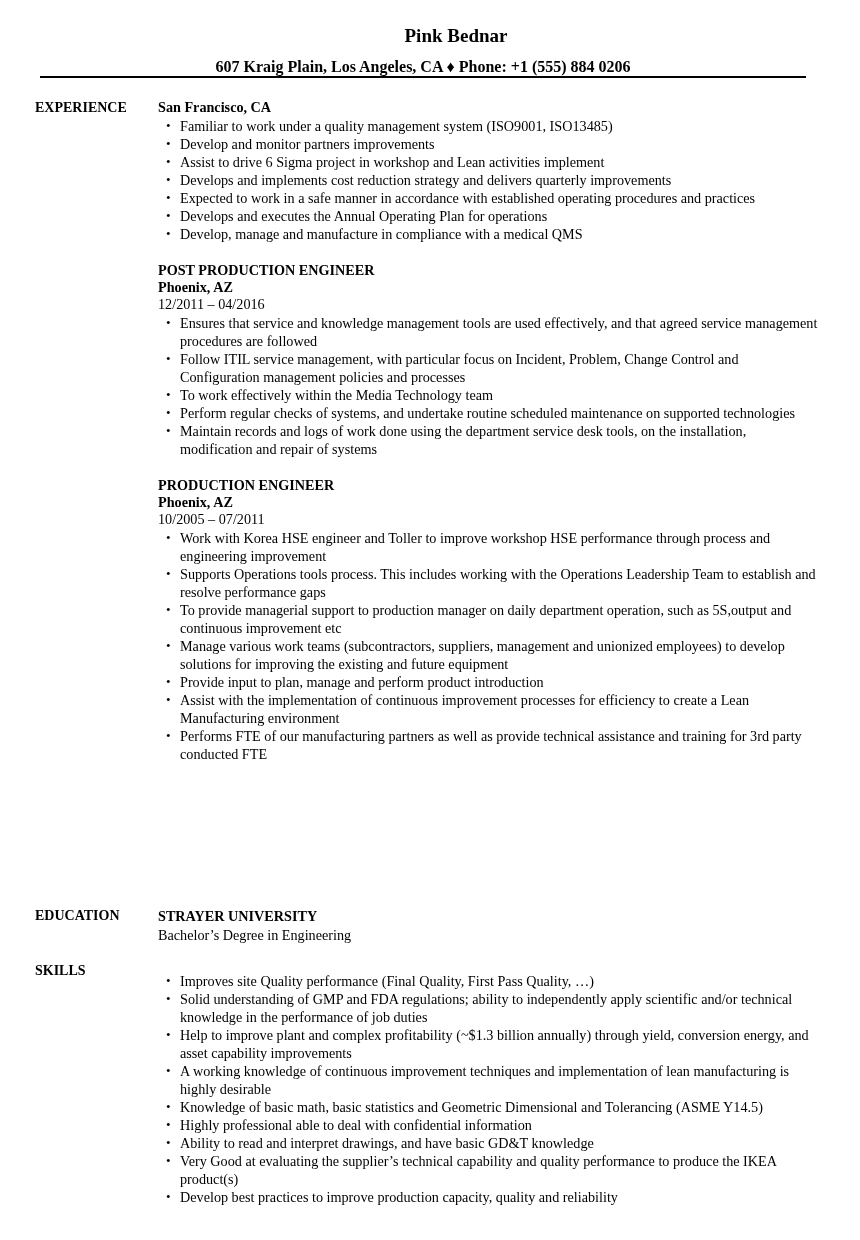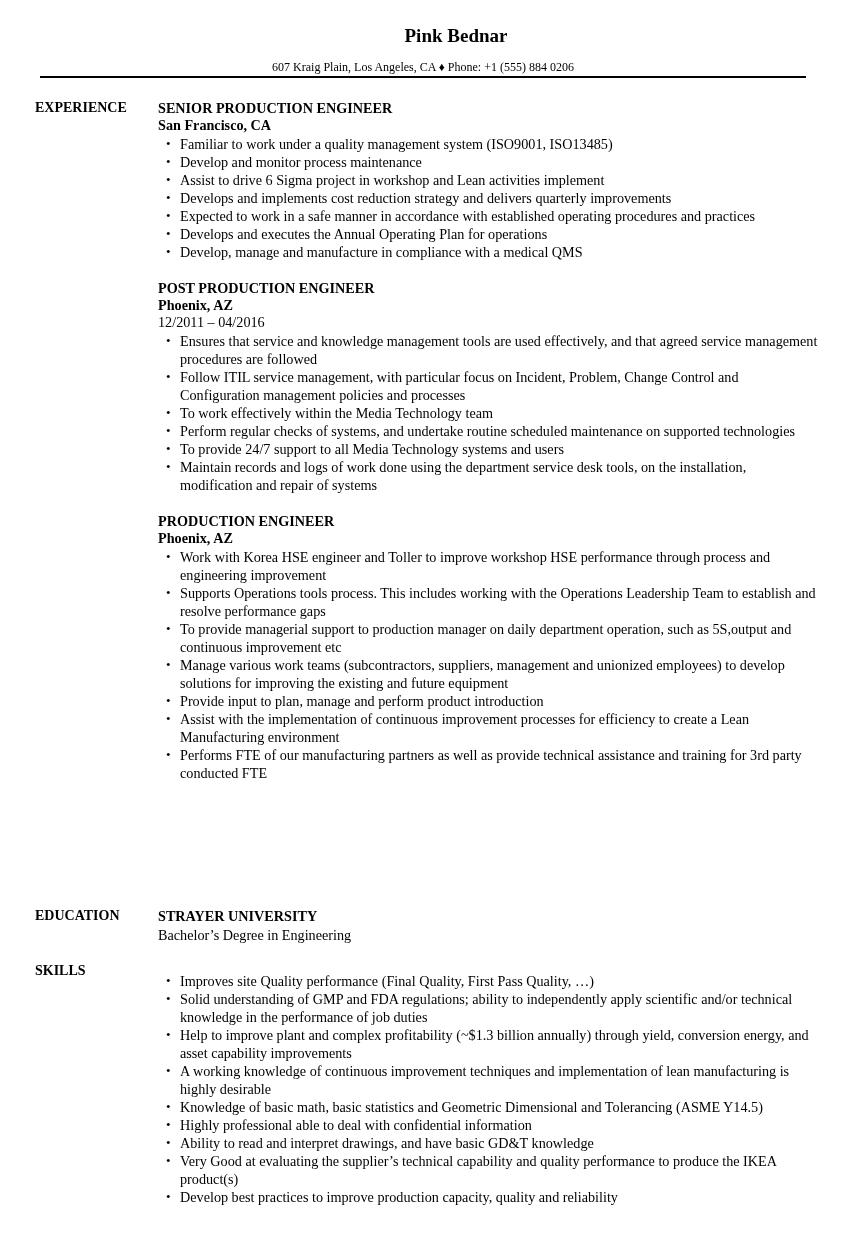--- a/index.html
+++ b/index.html
@@ -7,21 +7,21 @@
       width: 860px; height: 1240px; overflow: hidden; position: relative;
       font-family: "Liberation Serif", "DejaVu Serif", serif;
       color: #000; font-size: 14.2px; line-height: 18px;
     }
     .name {
       position: absolute; top: 24px; left: 9px; width: 846px; text-align: center;
       font-weight: bold; font-size: 19px; line-height: 24px; padding-left: 24px;
     }
     .contact {
       position: absolute; top: 58px; left: 0; width: 846px; text-align: center;
-      font-weight: normal; font-size: 12px; line-height: 18px;
+      font-weight: bold; font-size: 16px; line-height: 18px;
     }
     .rule {
       position: absolute; top: 76px; left: 40px; width: 766px; height: 2px; background: #000;
     }
     .section { position: absolute; left: 0; width: 860px; }
     .section-label {
       position: absolute; left: 35px; top: 0; font-weight: bold; font-size: 14px;
       text-transform: uppercase;
     }
     .section-body { position: absolute; left: 158px; top: 0; width: 660px; }
@@ -42,50 +42,49 @@
 
 <div class="name">Pink Bednar</div>
 <div class="contact">607 Kraig Plain, Los Angeles, CA ♦ Phone: +1 (555) 884 0206</div>
 <div class="rule"></div>
 
 <div class="section" style="top:99px;">
   <div class="section-label">EXPERIENCE</div>
   <div class="section-body">
 
     <div class="job">
-      <div class="job-title">SENIOR PRODUCTION ENGINEER</div>
       <div class="job-loc">San Francisco, CA</div>
       <ul class="bullets">
         <li>Familiar to work under a quality management system (ISO9001, ISO13485)</li>
-        <li>Develop and monitor process maintenance</li>
+        <li>Develop and monitor partners improvements</li>
         <li>Assist to drive 6 Sigma project in workshop and Lean activities implement</li>
         <li>Develops and implements cost reduction strategy and delivers quarterly improvements</li>
         <li>Expected to work in a safe manner in accordance with established operating procedures and practices</li>
         <li>Develops and executes the Annual Operating Plan for operations</li>
         <li>Develop, manage and manufacture in compliance with a medical QMS</li>
       </ul>
     </div>
 
     <div class="job">
       <div class="job-title">POST PRODUCTION ENGINEER</div>
       <div class="job-loc">Phoenix, AZ</div>
       <div class="job-dates">12/2011 – 04/2016</div>
       <ul class="bullets">
         <li>Ensures that service and knowledge management tools are used effectively, and that agreed service management procedures are followed</li>
         <li>Follow ITIL service management, with particular focus on Incident, Problem, Change Control and Configuration management policies and processes</li>
         <li>To work effectively within the Media Technology team</li>
         <li>Perform regular checks of systems, and undertake routine scheduled maintenance on supported technologies</li>
-        <li>To provide 24/7 support to all Media Technology systems and users</li>
         <li>Maintain records and logs of work done using the department service desk tools, on the installation, modification and repair of systems</li>
       </ul>
     </div>
 
     <div class="job">
       <div class="job-title">PRODUCTION ENGINEER</div>
       <div class="job-loc">Phoenix, AZ</div>
+      <div class="job-dates">10/2005 – 07/2011</div>
       <ul class="bullets">
         <li>Work with Korea HSE engineer and Toller to improve workshop HSE performance through process and engineering improvement</li>
         <li>Supports Operations tools process. This includes working with the Operations Leadership Team to establish and resolve performance gaps</li>
         <li>To provide managerial support to production manager on daily department operation, such as 5S,output and continuous improvement etc</li>
         <li>Manage various work teams (subcontractors, suppliers, management and unionized employees) to develop solutions for improving the existing and future equipment</li>
         <li>Provide input to plan, manage and perform product introduction</li>
         <li>Assist with the implementation of continuous improvement processes for efficiency to create a Lean Manufacturing environment</li>
         <li>Performs FTE of our manufacturing partners as well as provide technical assistance and training for 3rd party conducted FTE</li>
       </ul>
     </div>

